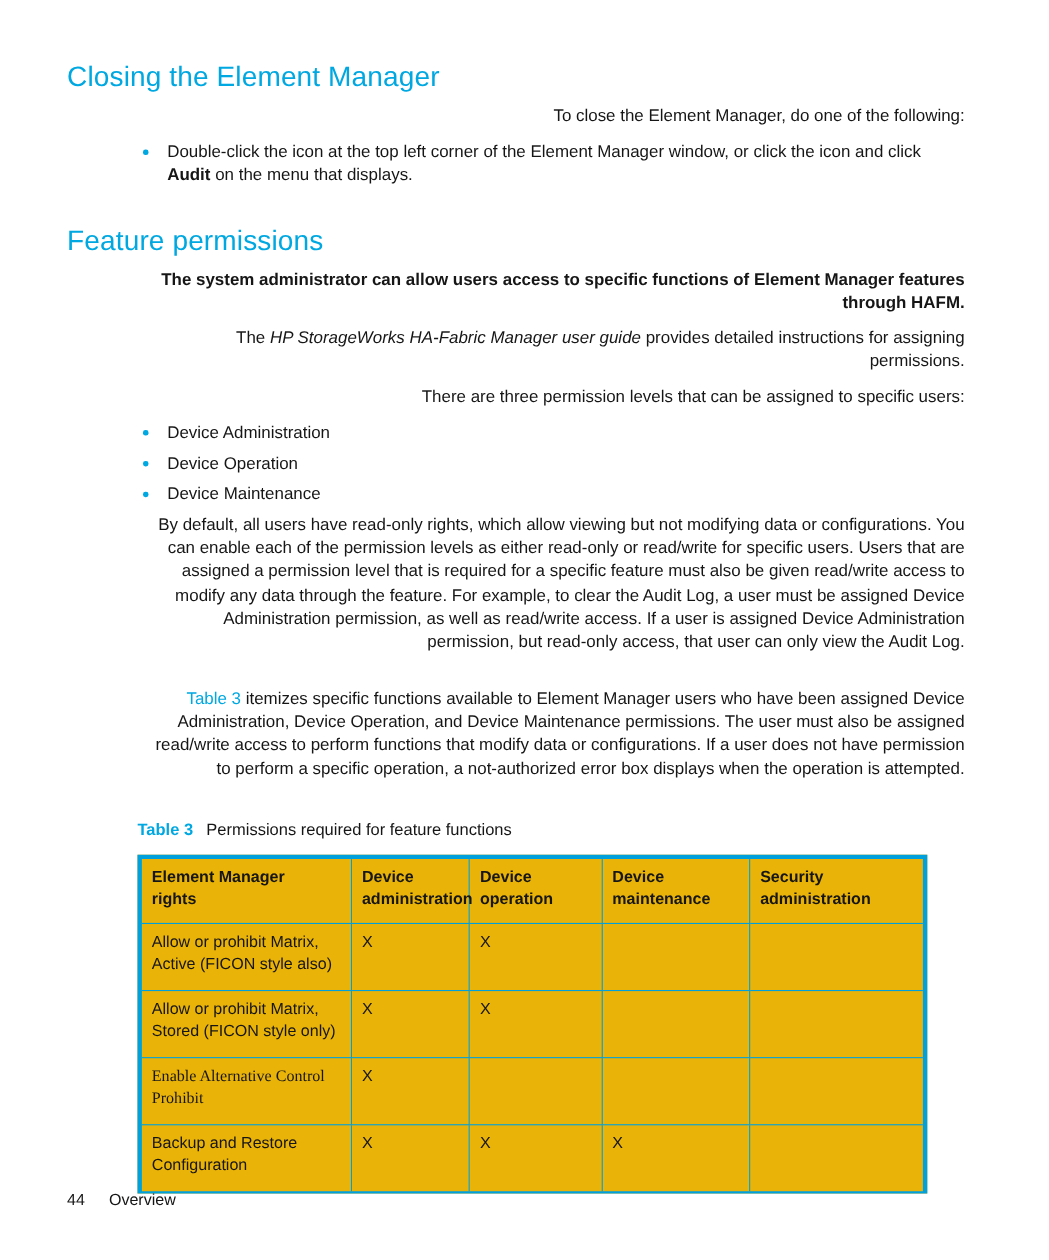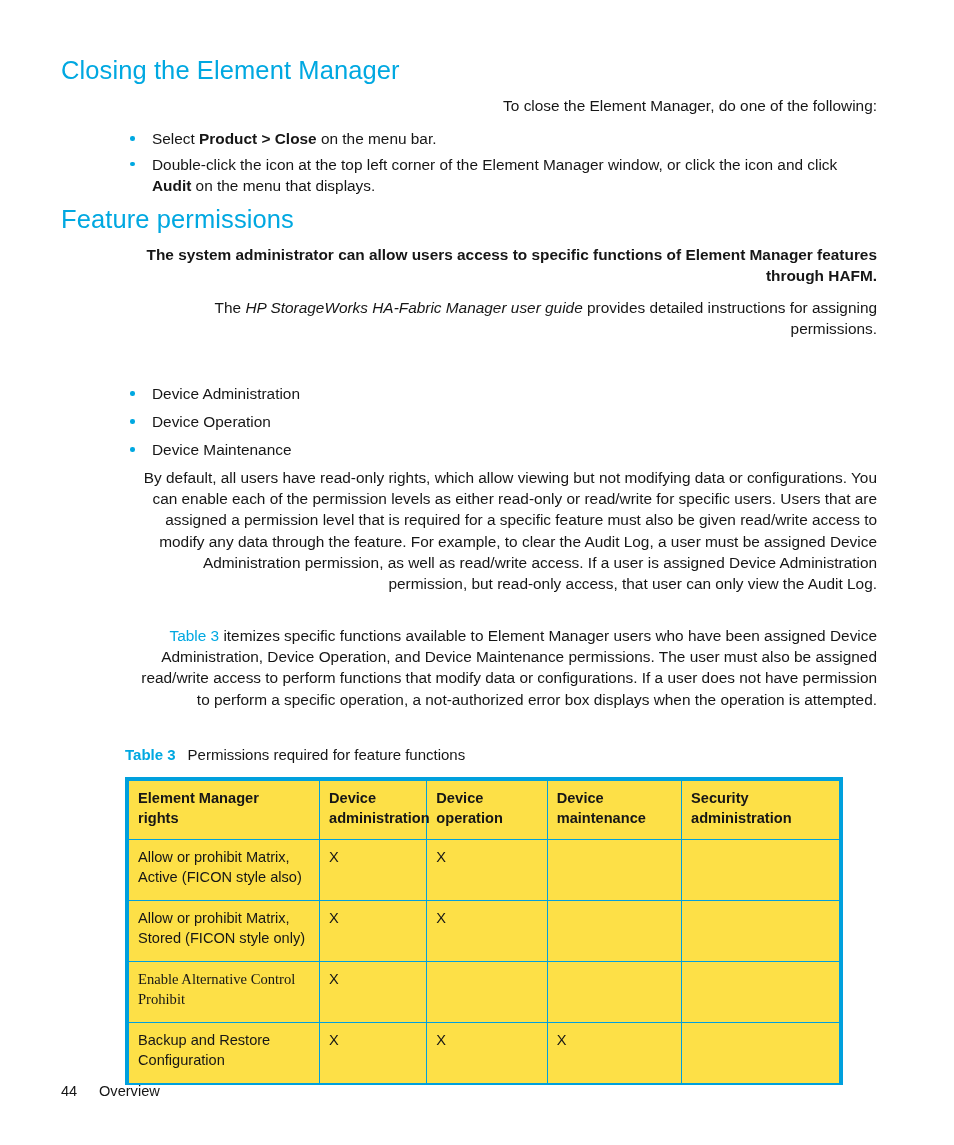--- a/index.html
+++ b/index.html
@@ -111,21 +111,21 @@
   #perm-table-wrap {
     position: absolute;
     left: 125px;
     top: 777px;
     width: 718px;
     box-sizing: border-box;
     border-left: 4px solid #00a0dd;
     border-right: 4px solid #00a0dd;
     border-top: 4px solid #00a0dd;
     border-bottom: 2px solid #00a0dd;
-    background: #fde047;
+    background: #eab308;
   }
   table.perm-table {
     border-collapse: collapse;
     width: 100%;
     table-layout: fixed;
   }
   table.perm-table td,
   table.perm-table th {
     border-right: 1.4px solid #00a0dd;
     border-bottom: 1.4px solid #00a0dd;
@@ -179,35 +179,33 @@
 <body>
 
 <div class="page">
 
   <h1 class="section-heading" id="heading-closing">Closing the Element Manager</h1>
 
   <div class="body-block" style="top:95px;">To close the Element Manager, do one of the following:</div>
 
   <ul class="bullet-list tight" style="top:128px;">
     <li>
-      <span class="bullet-dot"></span><span>Select </span><b>Product &gt; Close</b><span> on the menu bar.</span>
-    </li>
-    <li>
       <span class="bullet-dot"></span><span>Double-click the icon at the top left corner of the Element Manager window, or click the icon and click </span><b>Audit</b><span> on the menu that displays.</span>
     </li>
   </ul>
 
   <h1 class="section-heading" id="heading-feature">Feature permissions</h1>
 
   <div class="body-block" style="top:244px;font-weight:bold;">The system administrator can allow users access to specific functions of Element Manager features through HAFM.</div>
 
   <div class="body-block" style="top:297px;">
     <span>The </span><i>HP StorageWorks HA-Fabric Manager user guide</i><span> provides detailed instructions for assigning permissions.</span>
   </div>
 
+  <div class="body-block" style="top:350px;">There are three permission levels that can be assigned to specific users:</div>
 
   <ul class="bullet-list" style="top:383px;">
     <li style="margin-bottom:7px;">
       <span class="bullet-dot"></span><span>Device Administration</span>
     </li>
     <li style="margin-bottom:7px;">
       <span class="bullet-dot"></span><span>Device Operation</span>
     </li>
     <li>
       <span class="bullet-dot"></span><span>Device Maintenance</span>

